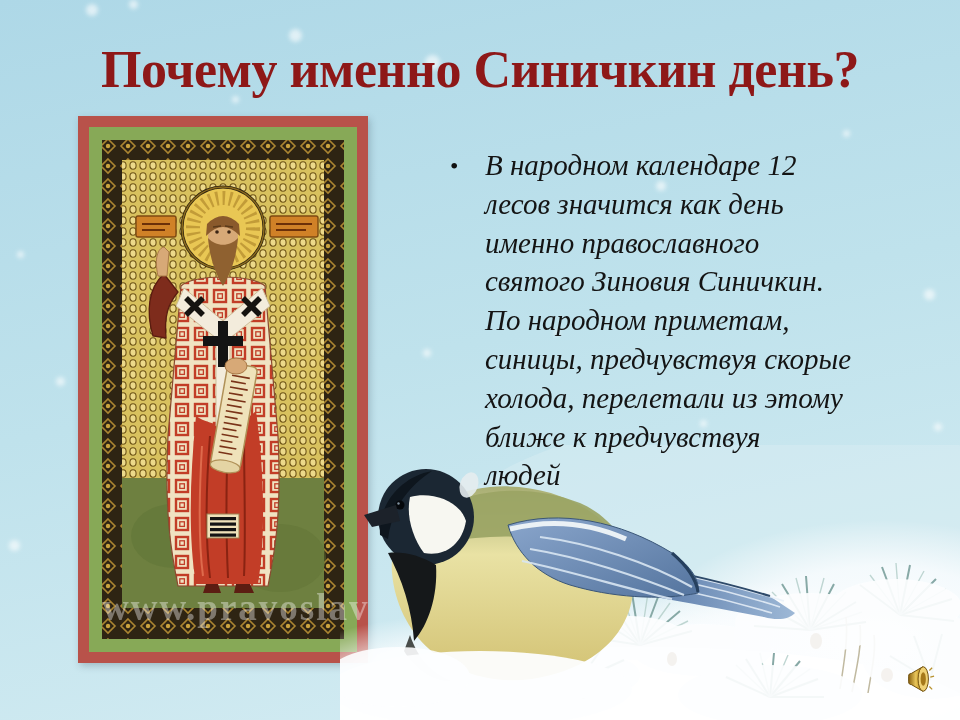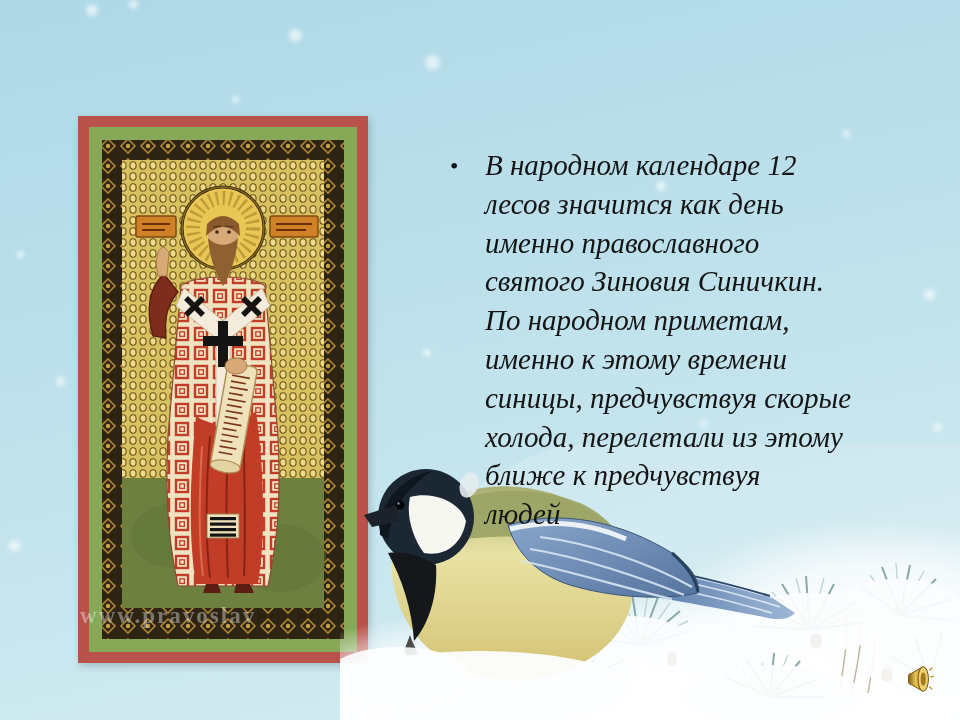--- a/index.html
+++ b/index.html
@@ -13,22 +13,22 @@
     position:absolute; top:40px; left:0; width:100%; margin:0;
     text-align:center; font-size:52px; font-weight:bold; color:#8e1818;
     letter-spacing:-0.5px; z-index:4;
   }
   .icon-wrap {
     position:absolute; left:78px; top:116px; width:290px; height:547px; z-index:2;
     box-shadow:2px 3px 7px rgba(40,60,70,.25);
   }
   .icon-wrap svg { display:block; width:100%; height:100%; }
   .watermark {
-    position:absolute; left:2px; bottom:34px; width:278px; overflow:hidden;
-    font-size:23px; font-weight:bold; letter-spacing:2px; white-space:nowrap;
+    position:absolute; left:24px; bottom:34px; width:278px; overflow:hidden;
+    font-size:37px; font-weight:bold; letter-spacing:2px; white-space:nowrap;
     color:#ffffff; opacity:.38; pointer-events:none;
   }
   .photo-svg { position:absolute; left:340px; top:445px; width:620px; height:275px; z-index:3; }
   .text-block { position:absolute; left:448px; top:146px; width:484px; z-index:5; }
   .bullet { position:absolute; left:2px; top:8px; font-size:24px; color:#111; line-height:1; }
   .line {
     margin-left:37px; font-size:29px; line-height:38.8px;
     color:#141414; white-space:nowrap;font-style:italic;
   }
   .speaker-svg { position:absolute; left:903px; top:662px; width:32px; height:34px; z-index:6; cursor:pointer; }
@@ -48,20 +48,21 @@
   <div class="snowflake" style="left:924px;top:289px;width:11px;height:11px;"></div>
   <div class="snowflake" style="left:17px;top:251px;width:7px;height:7px;"></div>
   <div class="snowflake" style="left:56px;top:377px;width:9px;height:9px;"></div>
   <div class="snowflake" style="left:9px;top:540px;width:11px;height:11px;"></div>
   <div class="snowflake" style="left:423px;top:349px;width:8px;height:8px;"></div>
   <div class="snowflake" style="left:700px;top:420px;width:7px;height:7px;"></div>
   <div class="snowflake" style="left:934px;top:423px;width:8px;height:8px;"></div>
   <div class="snowflake" style="left:300px;top:118px;width:6px;height:6px;"></div>
   <div class="snowflake" style="left:554px;top:330px;width:6px;height:6px;"></div>
 
+  <h1 class="title">Почему именно Синичкин день?</h1>
 
   <div class="icon-wrap">
     <svg viewBox="0 0 290 547" xmlns="http://www.w3.org/2000/svg">
       <defs>
         <pattern id="pGold" width="10" height="11" patternUnits="userSpaceOnUse">
           <rect width="10" height="11" fill="#d8c15e"></rect>
           <ellipse cx="5" cy="5.5" rx="3.1" ry="3.8" fill="#ecd98a" stroke="#6d5315" stroke-width="1.1"></ellipse>
         </pattern>
         <pattern id="pOrn" width="20" height="20" patternUnits="userSpaceOnUse">
           <rect width="20" height="20" fill="#2e2413"></rect>
@@ -227,21 +228,20 @@
     <ellipse cx="58" cy="232" rx="72" ry="30" fill="#fdfeff" opacity=".9"></ellipse>
   </svg>
 
   <div class="text-block">
     <span class="bullet">•</span>
     <div class="line">В народном календаре 12</div>
     <div class="line">лесов значится как день</div>
     <div class="line">именно православного</div>
     <div class="line">святого Зиновия Синичкин.</div>
     <div class="line">По народном приметам,</div>
-    <div class="line">именно к этому времени</div>
     <div class="line">синицы, предчувствуя скорые</div>
     <div class="line">холода, перелетали из этому</div>
     <div class="line">ближе к предчувствуя</div>
     <div class="line">людей</div>
   </div>
 
   <svg class="speaker-svg" viewBox="0 0 34 34" xmlns="http://www.w3.org/2000/svg">
     <defs>
       <linearGradient id="gSpk" x1="0" y1="0" x2="1" y2="0">
         <stop offset="0" stop-color="#8a6210"></stop>

